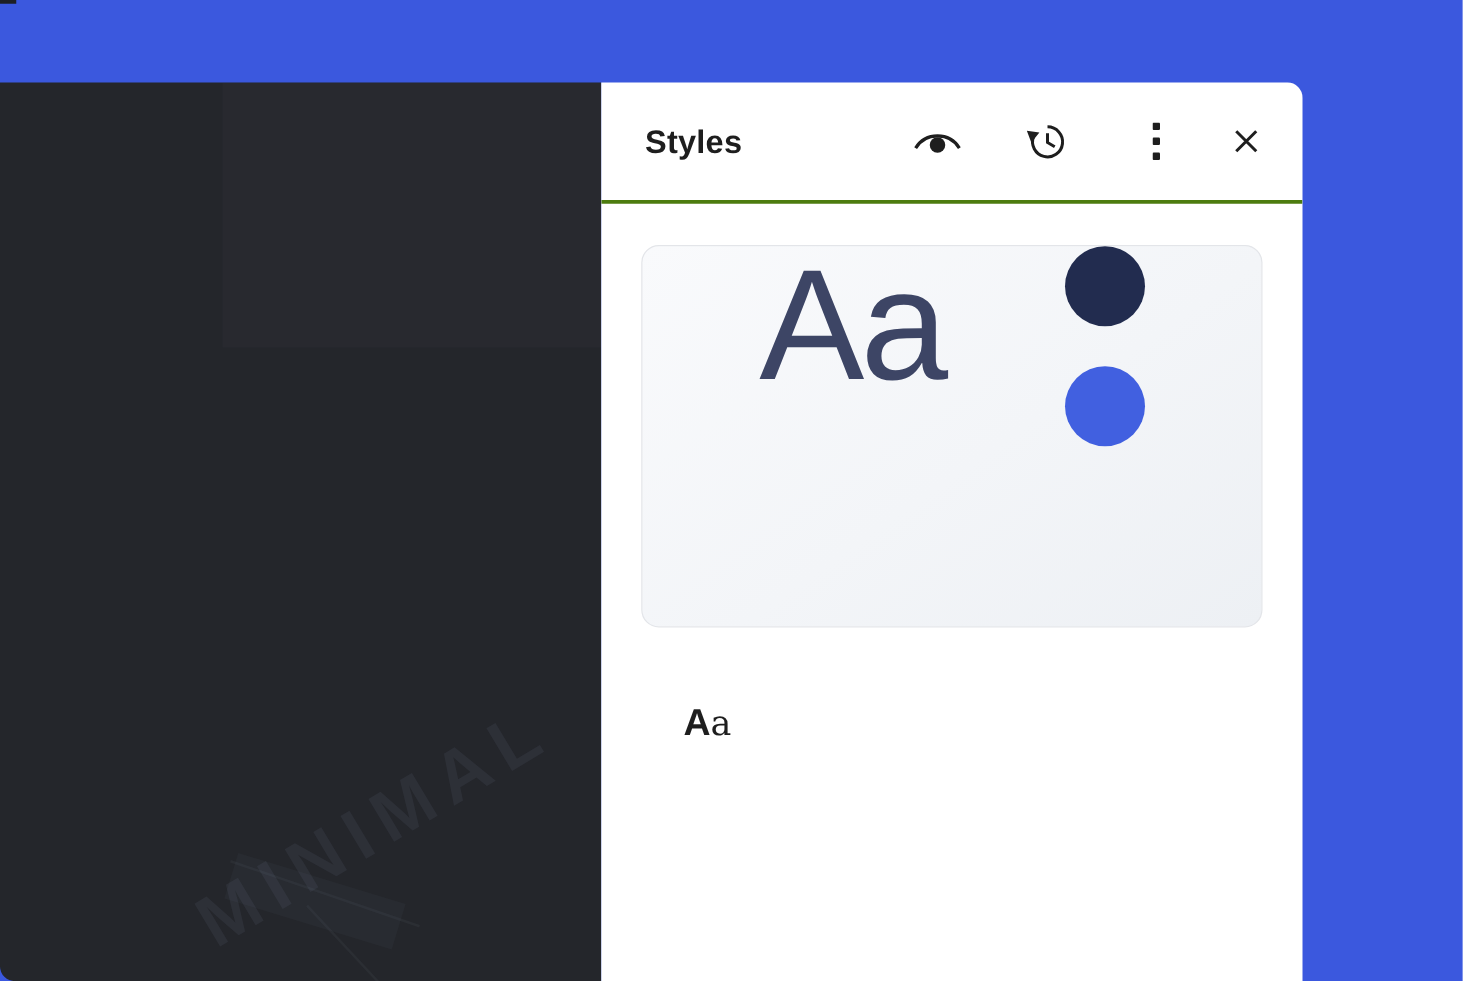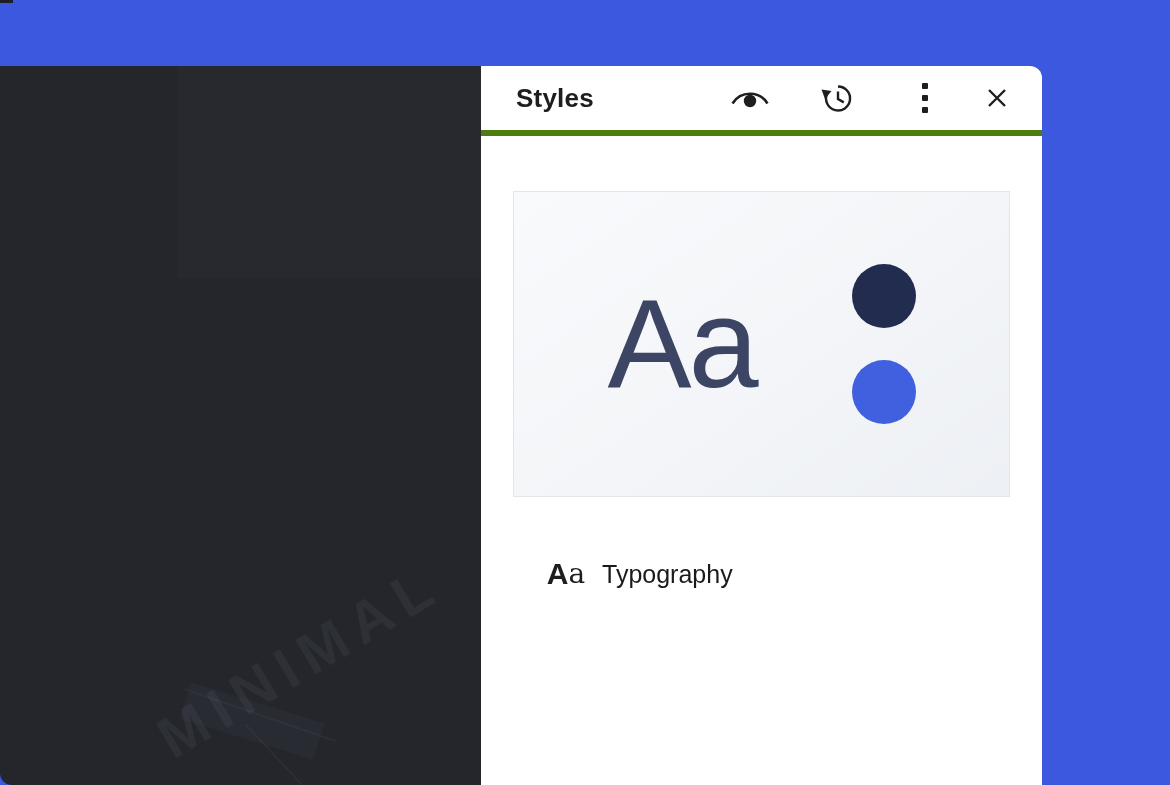--- a/index.html
+++ b/index.html
@@ -43,41 +43,40 @@
   .deco-slab {
     position: absolute; left: 182px; top: 636px; width: 140px; height: 38px;
     background: rgba(175, 190, 225, 0.035); transform: rotate(17deg);
   }
   
   .styles-panel {
     position: absolute; top: 66px; left: 481px; width: 561px; height: 719px;
     background: #ffffff; border-top-right-radius: 12px; overflow: hidden;
   }
   .panel-header {
-    height: 70px; display: flex; align-items: center;
-    padding: 0 21px 0 35px; border-bottom: 6px solid #4d7c0f;
+    height: 97px; display: flex; align-items: center;
+    padding: 0 21px 0 35px; border-bottom: 3px solid #4d7c0f;
   }
   .panel-title {
     font-size: 26px; font-weight: 700; color: #1e1e1e; letter-spacing: 0.2px;
   }
   .header-actions { margin-left: auto; display: flex; align-items: center; }
   .icon-btn {
     width: 48px; height: 48px; display: flex; align-items: center; justify-content: center;
     background: none; border: none; padding: 0; cursor: pointer; color: #1e1e1e;
   }
   .btn-history { margin-left: 39px; }
   .btn-more    { margin-left: 40px; }
   .btn-close   { margin-left: 24px; }
   .panel-body { padding: 33px 32px 0; }
   .preview-card {
-    height: 306px; border: 1px solid #e3e5e9; border-radius: 0;
+    height: 306px; border: 1px solid #e3e5e9; border-radius: 14px;
     background: linear-gradient(145deg, #f9fafc 0%, #f3f5f8 55%, #edf0f4 100%);
-    display: flex; align-items: center; justify-content: center; gap: 96px;
+    display: flex; align-items: flex-start; justify-content: center; gap: 96px;
     cursor: pointer;
-    margin-top: 22px;
   }
   .specimen {
     font-size: 126px; font-weight: 500; letter-spacing: -3px; line-height: 1;
     color: #3d4565;
   }
   .circles { display: flex; flex-direction: column; gap: 32px; }
   .circle { width: 64px; height: 64px; border-radius: 50%; }
   .nav-list { list-style: none; margin: 53px 0 0; padding: 0; }
   .nav-item {
     display: flex; align-items: center; height: 48px; margin-bottom: 41px;
@@ -164,21 +163,20 @@
         </span>
       </div>
 
       <ul class="nav-list">
 
         <li class="nav-item">
           <span class="nav-icon">
             <span class="aa-A">A</span>
               <span class="aa-a">a</span>
           </span>
-          <span class="nav-label">Typography</span>
         </li>
 
 
 
       </ul>
     </div>
   </div>
 </div>
 
 </body></html>

